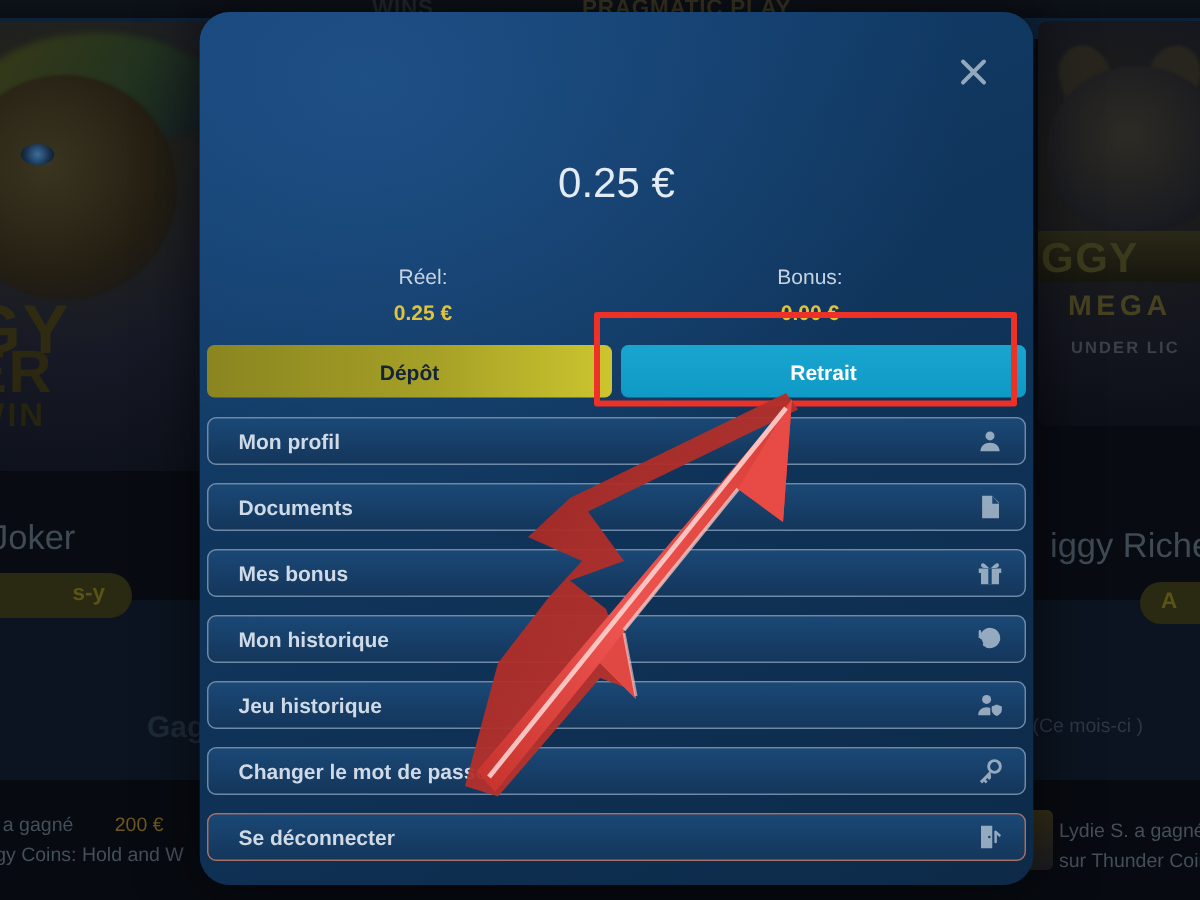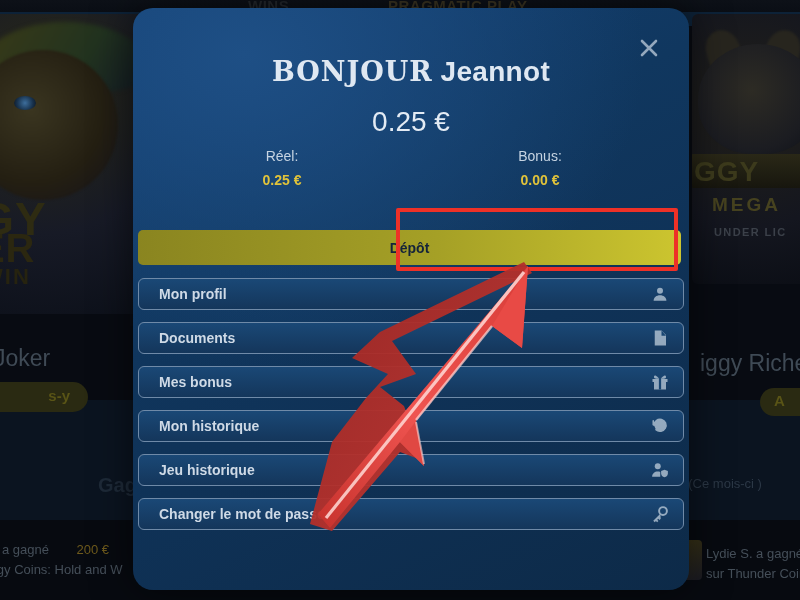--- a/index.html
+++ b/index.html
@@ -182,21 +182,21 @@
     font-weight:700; letter-spacing:1px; font-size:27px;
   }
   .greet .uname{ font-weight:700; letter-spacing:.3px; }
 
   .balance{
     position:absolute; left:0; top:98px; width:556px; text-align:center;
     font-size:28px; color:#e3ebf4; font-weight:400;
   }
 
   .stats{
-    position:absolute; left:20px; top:140px; width:516px;
+    position:absolute; left:20px; top:168px; width:516px;
     display:flex;
   }
   .stat{ flex:1; text-align:center; }
   .stat .lbl{ font-size:14px; color:#c6d4e2; font-weight:400; }
   .stat .val{ font-size:14px; color:#e0c33a; font-weight:700; margin-top:8px; }
 
   .pay-row{
     position:absolute; left:0; top:222px; width:556px;
     display:flex; padding:0 5px; gap:0;
   }
@@ -300,40 +300,37 @@
 </div>
 
 <div id="panel">
 
   <div class="close-btn">
     <svg width="28" height="28" viewBox="0 0 28 28">
       <path d="M7 7 L21 21 M21 7 L7 21" stroke="#b9c8d8" stroke-width="2.6" stroke-linecap="round" fill="none"></path>
     </svg>
   </div>
 
-  <div class="greet">
-    <span class="bonjour">BONJOUR</span>
-    <span class="uname">Jeannot</span>
-  </div>
 
   <div class="balance">0.25 €</div>
 
   <div class="stats">
     <div class="stat">
       <div class="lbl">Réel:</div>
       <div class="val">0.25 €</div>
     </div>
     <div class="stat">
       <div class="lbl">Bonus:</div>
       <div class="val">0.00 €</div>
     </div>
   </div>
 
   <div class="pay-row">
     <div class="pay-btn pay-dep">Dépôt</div>
+    <div class="pay-btn pay-ret">Retrait</div>
   </div>
 
   <div class="menu">
 
     <div class="menu-item">
       <span class="mlabel">Mon profil</span>
       <span class="micon">
         <svg width="18" height="18" viewBox="0 0 24 24">
             <circle cx="12" cy="7.5" r="4"></circle>
             <path d="M3.5 21c0-4.7 3.8-7.5 8.5-7.5s8.5 2.8 8.5 7.5z"></path>
@@ -388,20 +385,31 @@
     <div class="menu-item">
       <span class="mlabel">Changer le mot de passe</span>
       <span class="micon">
         <svg width="18" height="18" viewBox="0 0 24 24">
             <circle cx="16" cy="8" r="5.2" fill="none" stroke="#c5d3e0" stroke-width="2.6"></circle>
             <path d="M12.4 11.6L3 21l2 2 1.6-1.6 1.6 1.6 1.7-1.7-1.6-1.6 1.4-1.4 1.6 1.6 1.7-1.7z"></path>
           </svg>
       </span>
     </div>
 
+    <div class="menu-item logout">
+      <span class="mlabel">Se déconnecter</span>
+      <span class="micon">
+        <svg width="18" height="18" viewBox="0 0 24 24">
+            <path d="M4 2h10v20H4z"></path>
+            <circle cx="11.4" cy="12" r="1.2" fill="#1a4876"></circle>
+            <path d="M17 7.5v9" fill="none" stroke="#c5d3e0" stroke-width="2.2" stroke-linecap="round"></path>
+            <path d="M17 7.5l3.5 3.2" fill="none" stroke="#c5d3e0" stroke-width="2.2" stroke-linecap="round"></path>
+          </svg>
+      </span>
+    </div>
 
   </div>
 </div>
 
 <div id="redbox"></div>
 
 <div id="arrow">
   <svg width="250" height="275" viewBox="0 0 250 275">
     <defs>
       <linearGradient id="shaftG" x1="0" y1="1" x2="1" y2="0">

